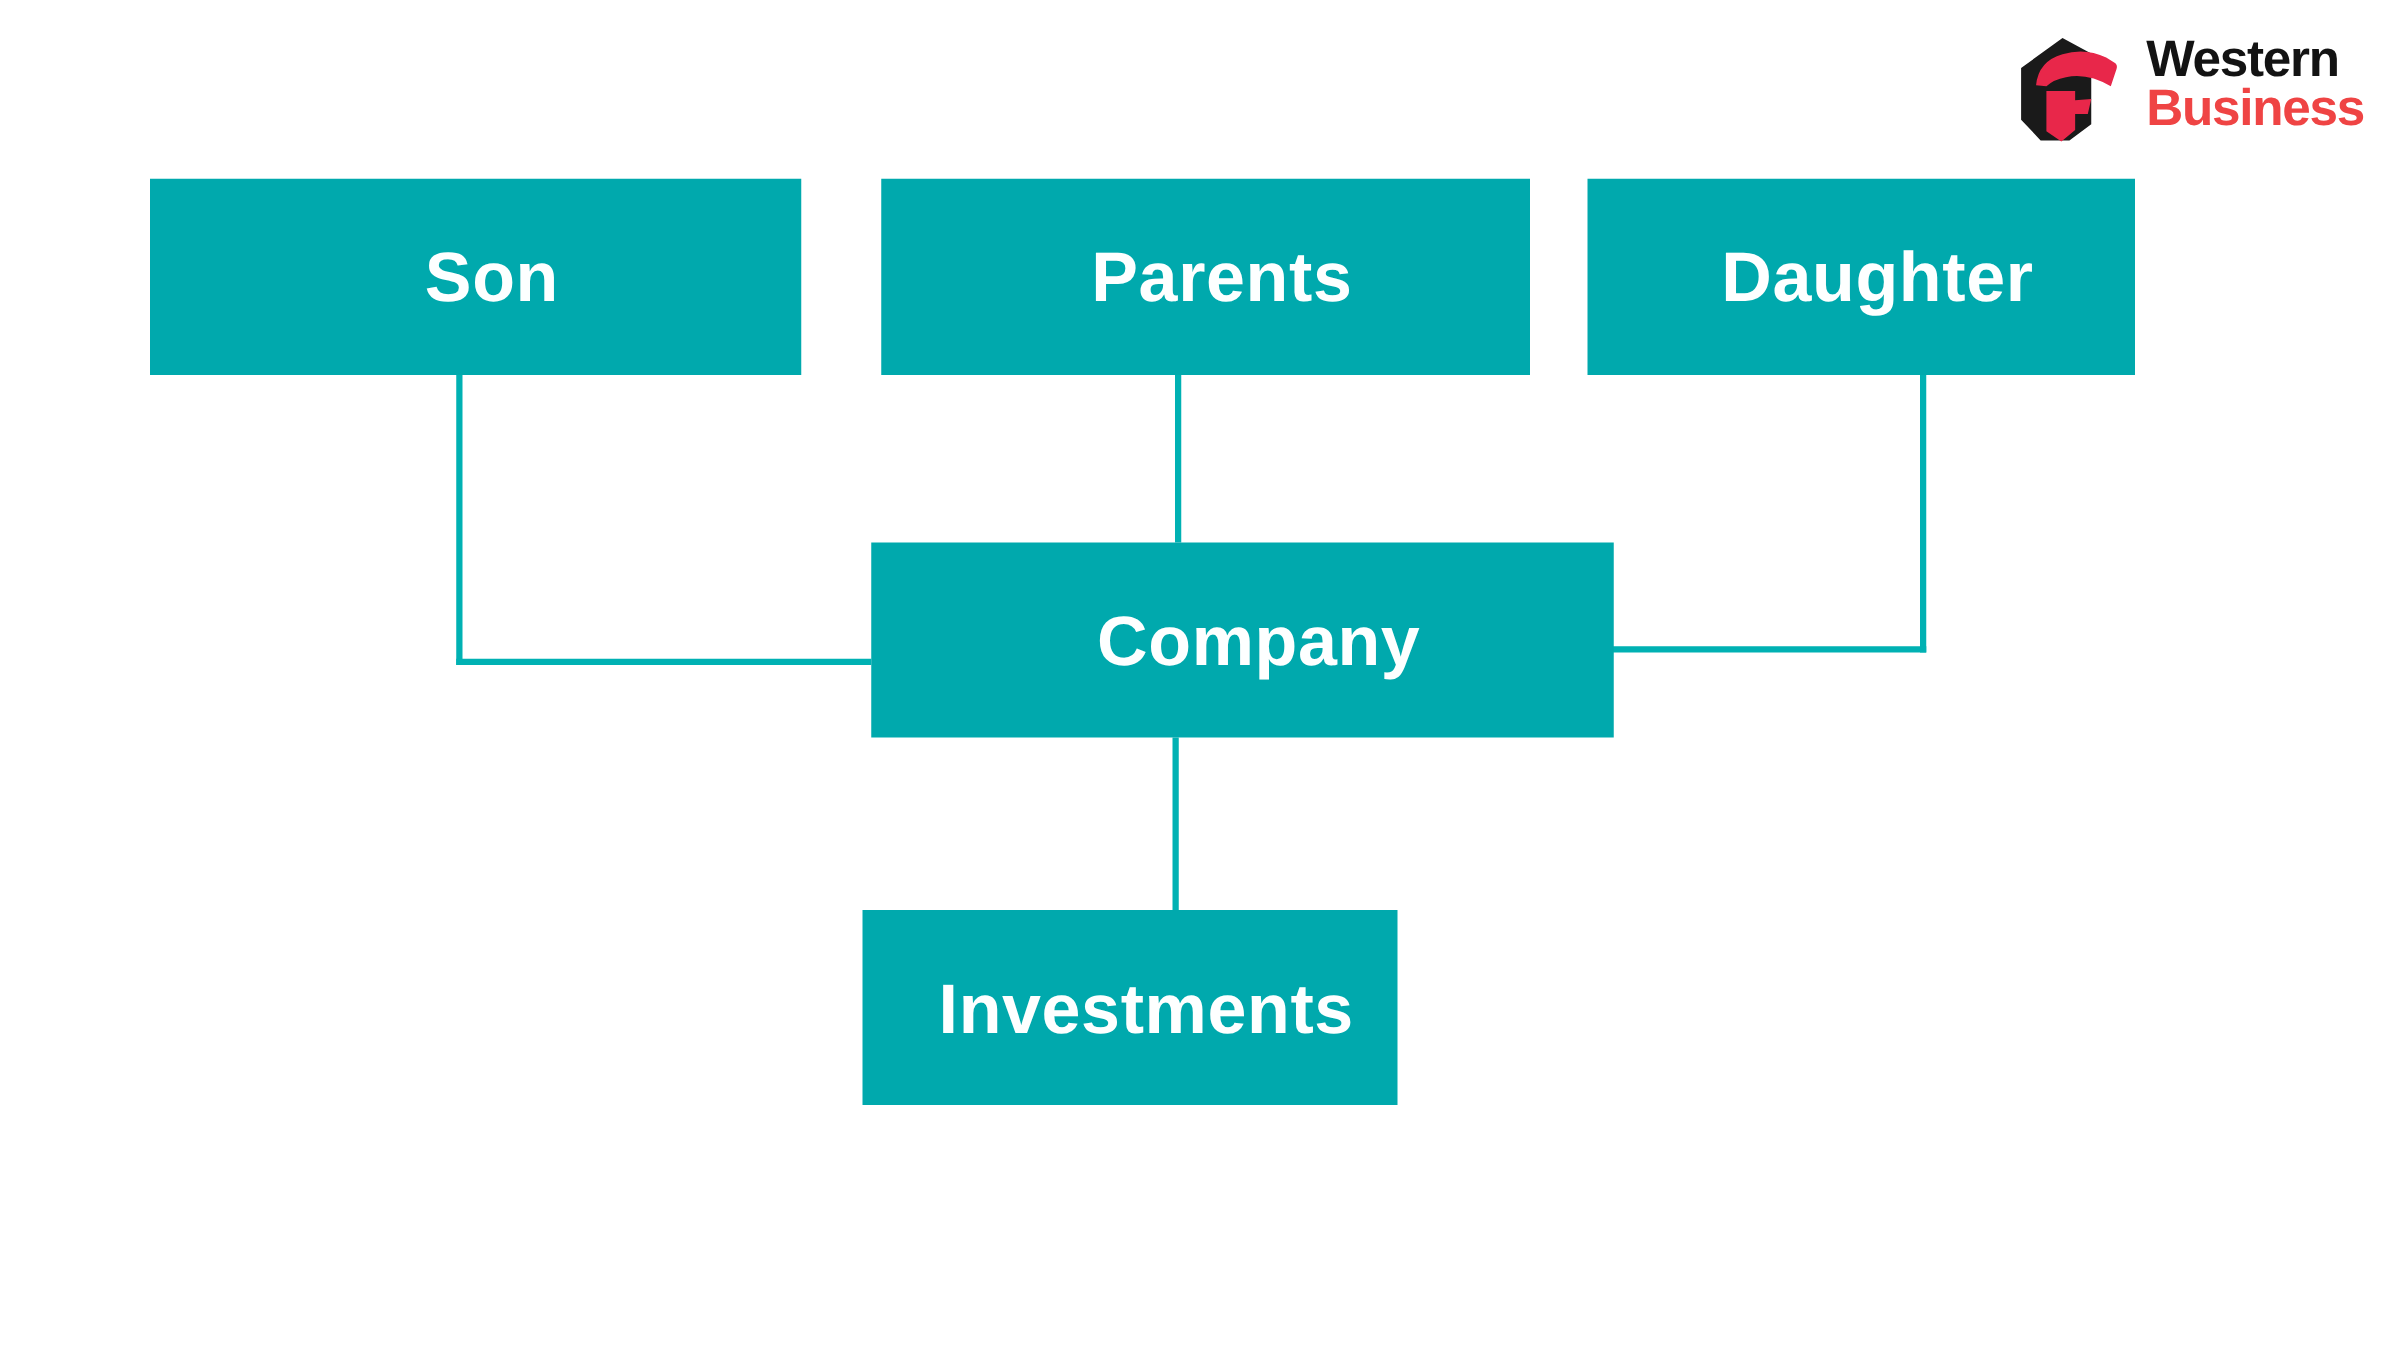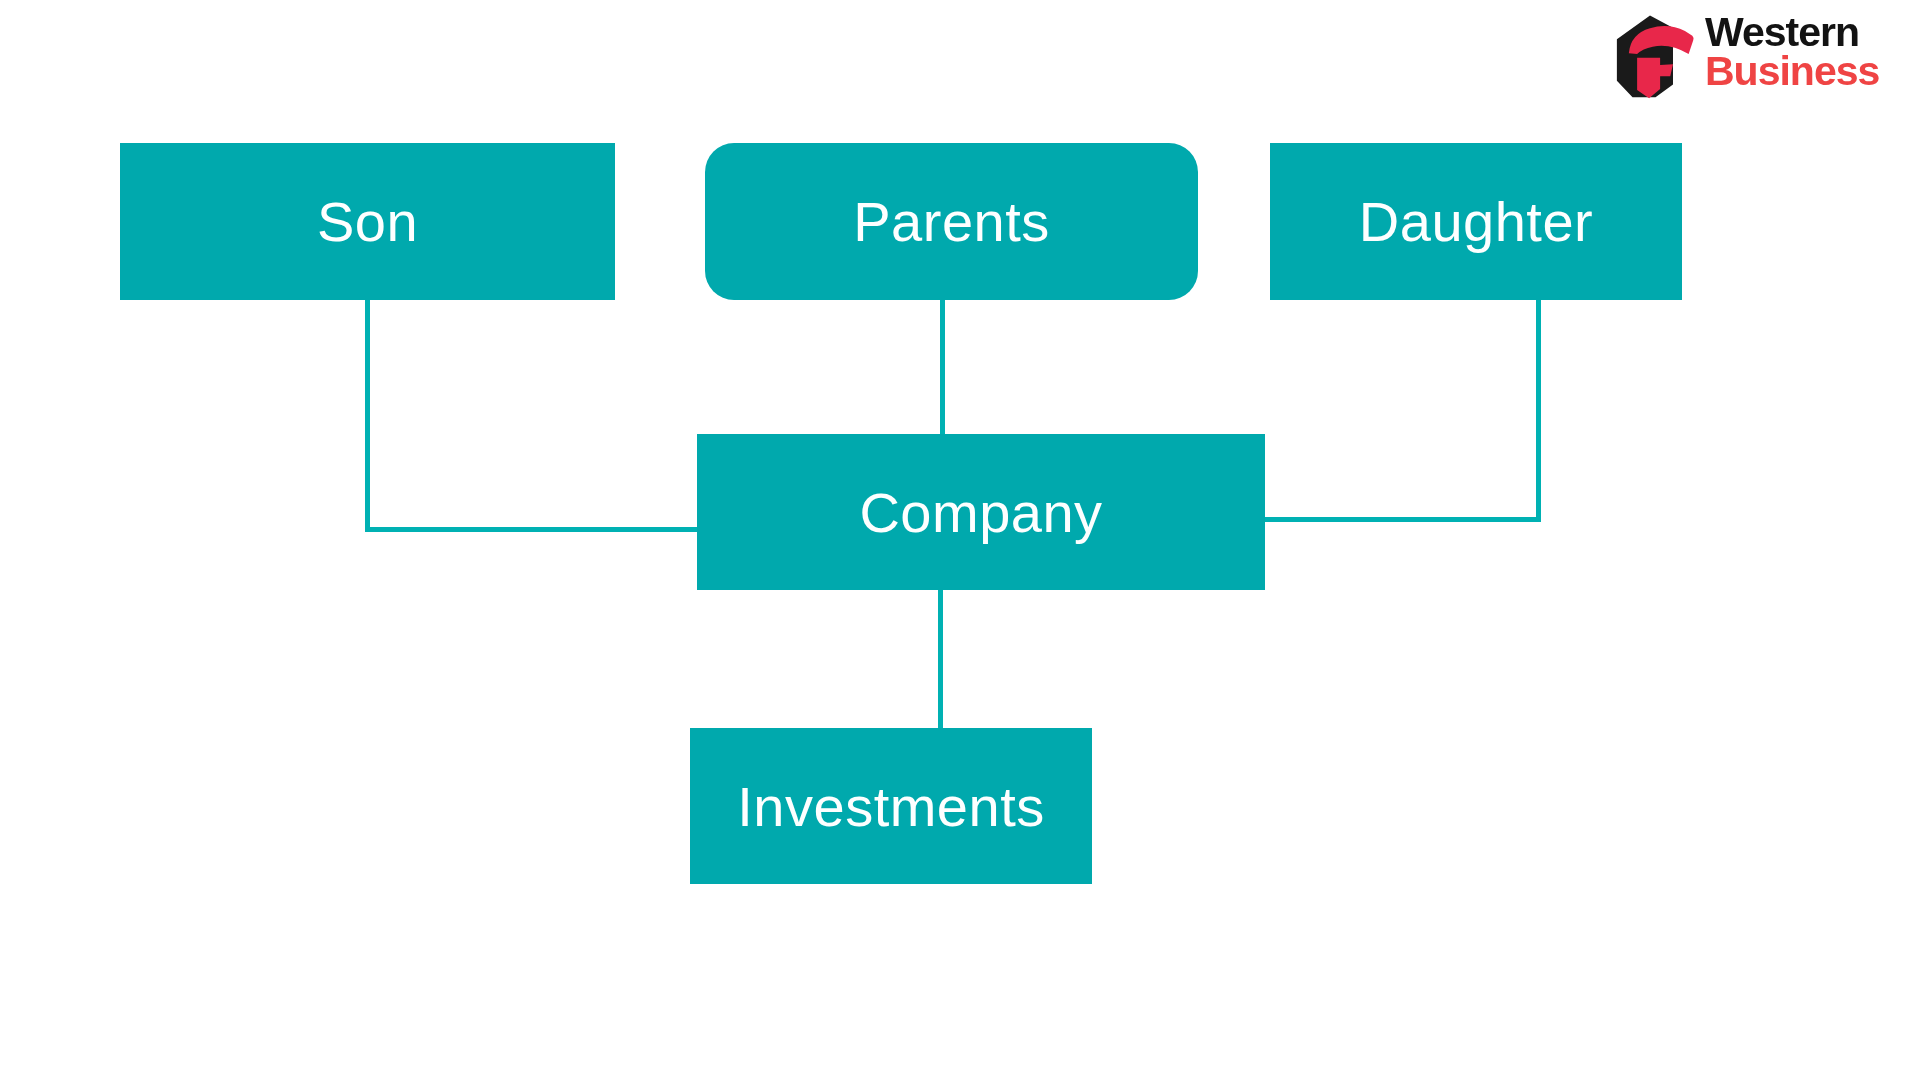--- a/index.html
+++ b/index.html
@@ -3,27 +3,28 @@
 <meta charset="utf-8">
 <style>
   html,body { margin:0; padding:0; background:#ffffff; }
   .stage {
     position:relative; width:1920px; height:1080px;
     background:#ffffff; overflow:hidden;
     font-family:"Liberation Sans", sans-serif;
   }
   .node {
     position:absolute; display:flex; align-items:center; justify-content:center;
-    background:#00a9ad; color:#fdffff; font-size:56px; font-weight:400;
+    background:#00a9ad; color:#fdffff; font-size:56px; font-weight:700;
     letter-spacing:0.5px;
+    padding-left:26px;
   }
   .connector { position:absolute; background:#00b1b3; }
   .brand {
-    position:absolute; left:1602px; top:9px;
-    display:flex; align-items:flex-start;
+    position:absolute; left:1602px; top:24px;
+    display:flex; align-items:flex-start;gap:12px;
   }
   .brand-icon { width:96px; height:92px; flex:0 0 auto; }
   .brand-text { margin-left:7px; padding-top:4px; font-weight:700;
     font-size:41px; line-height:0.95; letter-spacing:-1px; }
   .brand-line1 { color:#131313; }
   .brand-line2 { color:#ef4444; }
 </style>
 </head>
 <body>
 
@@ -36,21 +37,21 @@
 
   <div class="connector" style="left:1536px; top:300px; width:5px; height:222px;"></div>
   <div class="connector" style="left:1187px; top:517px; width:354px; height:5px;"></div>
 
   <div class="connector" style="left:938px; top:590px; width:5px; height:138px;"></div>
 
   <div class="node" style="left:120px; top:143px; width:495px; height:157px;">
     <span>Son</span>
   </div>
 
-  <div class="node" style="left:705px; top:143px; width:493px; height:157px;border-radius:29px;">
+  <div class="node" style="left:705px; top:143px; width:493px; height:157px;">
     <span>Parents</span>
   </div>
 
   <div class="node" style="left:1270px; top:143px; width:412px; height:157px;">
     <span>Daughter</span>
   </div>
 
   <div class="node" style="left:697px; top:434px; width:568px; height:156px;">
     <span>Company</span>
   </div>

